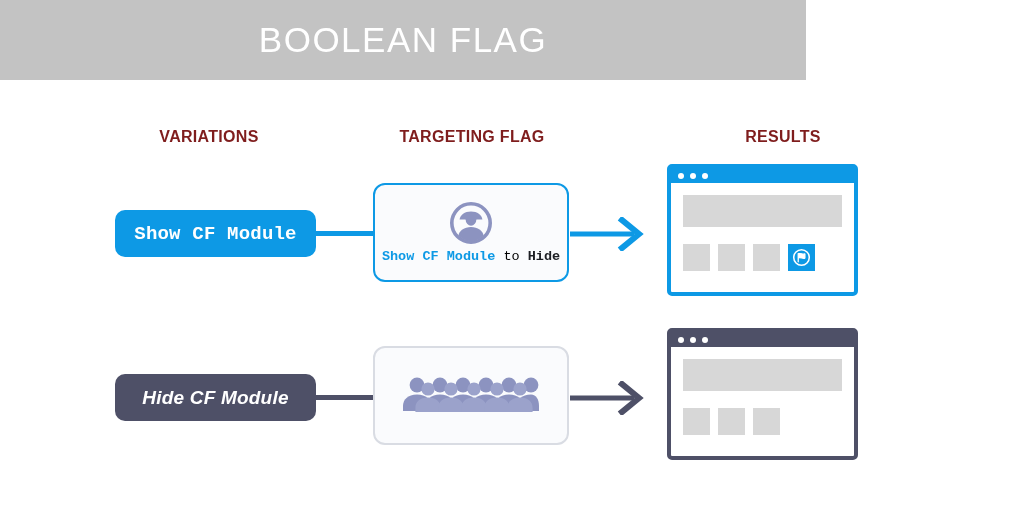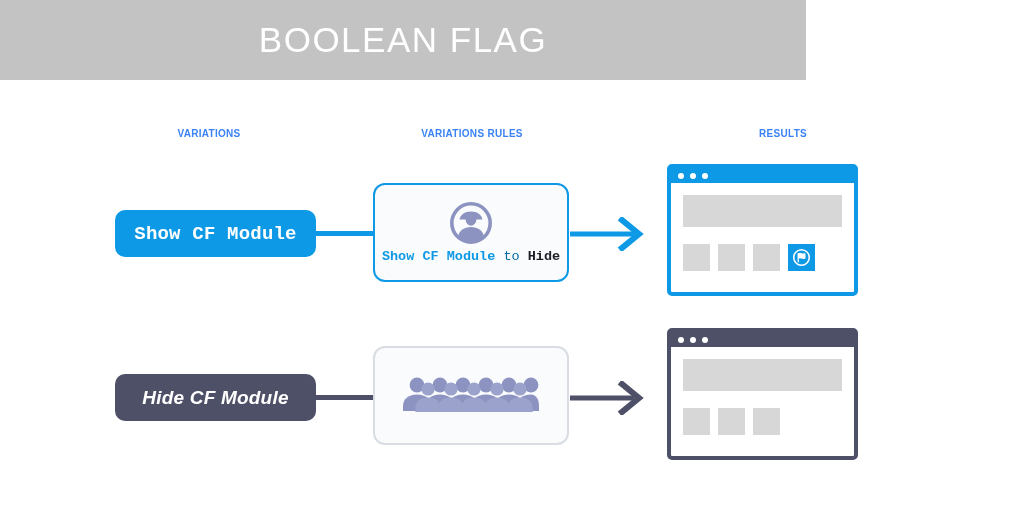--- a/index.html
+++ b/index.html
@@ -34,23 +34,23 @@
   
   .col-headers {
     position: absolute;
     top: 128px;
     left: 0;
     width: 1010px;
     height: 22px;
   }
   .col-head {
     position: absolute;
-    font-size: 10px;
+    font-size: 16px;
     font-weight: bold;
-    color: #3b82f6;
+    color: #7f1d1d;
     letter-spacing: 0.3px;
     white-space: nowrap;
     transform: translateX(-50%);
   }
   .col-head.variations { left: 209px; }
   .col-head.targeting  { left: 472px; }
   .col-head.results    { left: 759px; padding-left: 48px; }
 
   
   .row {
@@ -130,21 +130,21 @@
 
   .rule-text {
     text-align: center;
     font-size: 13.5px;
     line-height: 17px;
     font-weight: bold;
     color: #1d1f24;
   }
   .rule-text .accent-blue { color: #0d99e5; }
   .rule-text .accent-slate { color: #585b72; }
-  .rule-text .plain { font-weight: normal; color: #0369a1; }
+  .rule-text .plain { font-weight: normal; color: #000000; }
 
   
   .arrow {
     position: absolute;
     left: 570px;
     top: 62px;
     width: 80px;
     height: 34px;
   }
   .row-2 .arrow { top: 63px; }
@@ -206,21 +206,21 @@
 </style>
 </head>
 <body>
 
 <div class="header">
   <div class="header-title">BOOLEAN FLAG</div>
 </div>
 
 <div class="col-headers">
   <div class="col-head variations">VARIATIONS</div>
-  <div class="col-head targeting">VARIATIONS RULES</div>
+  <div class="col-head targeting">TARGETING FLAG</div>
   <div class="col-head results">RESULTS</div>
 </div>
 
 <div class="row row-1">
 
   <div class="pill">Show CF Module</div>
 
   <div class="connector"></div>
 
   <div class="rule-card">

